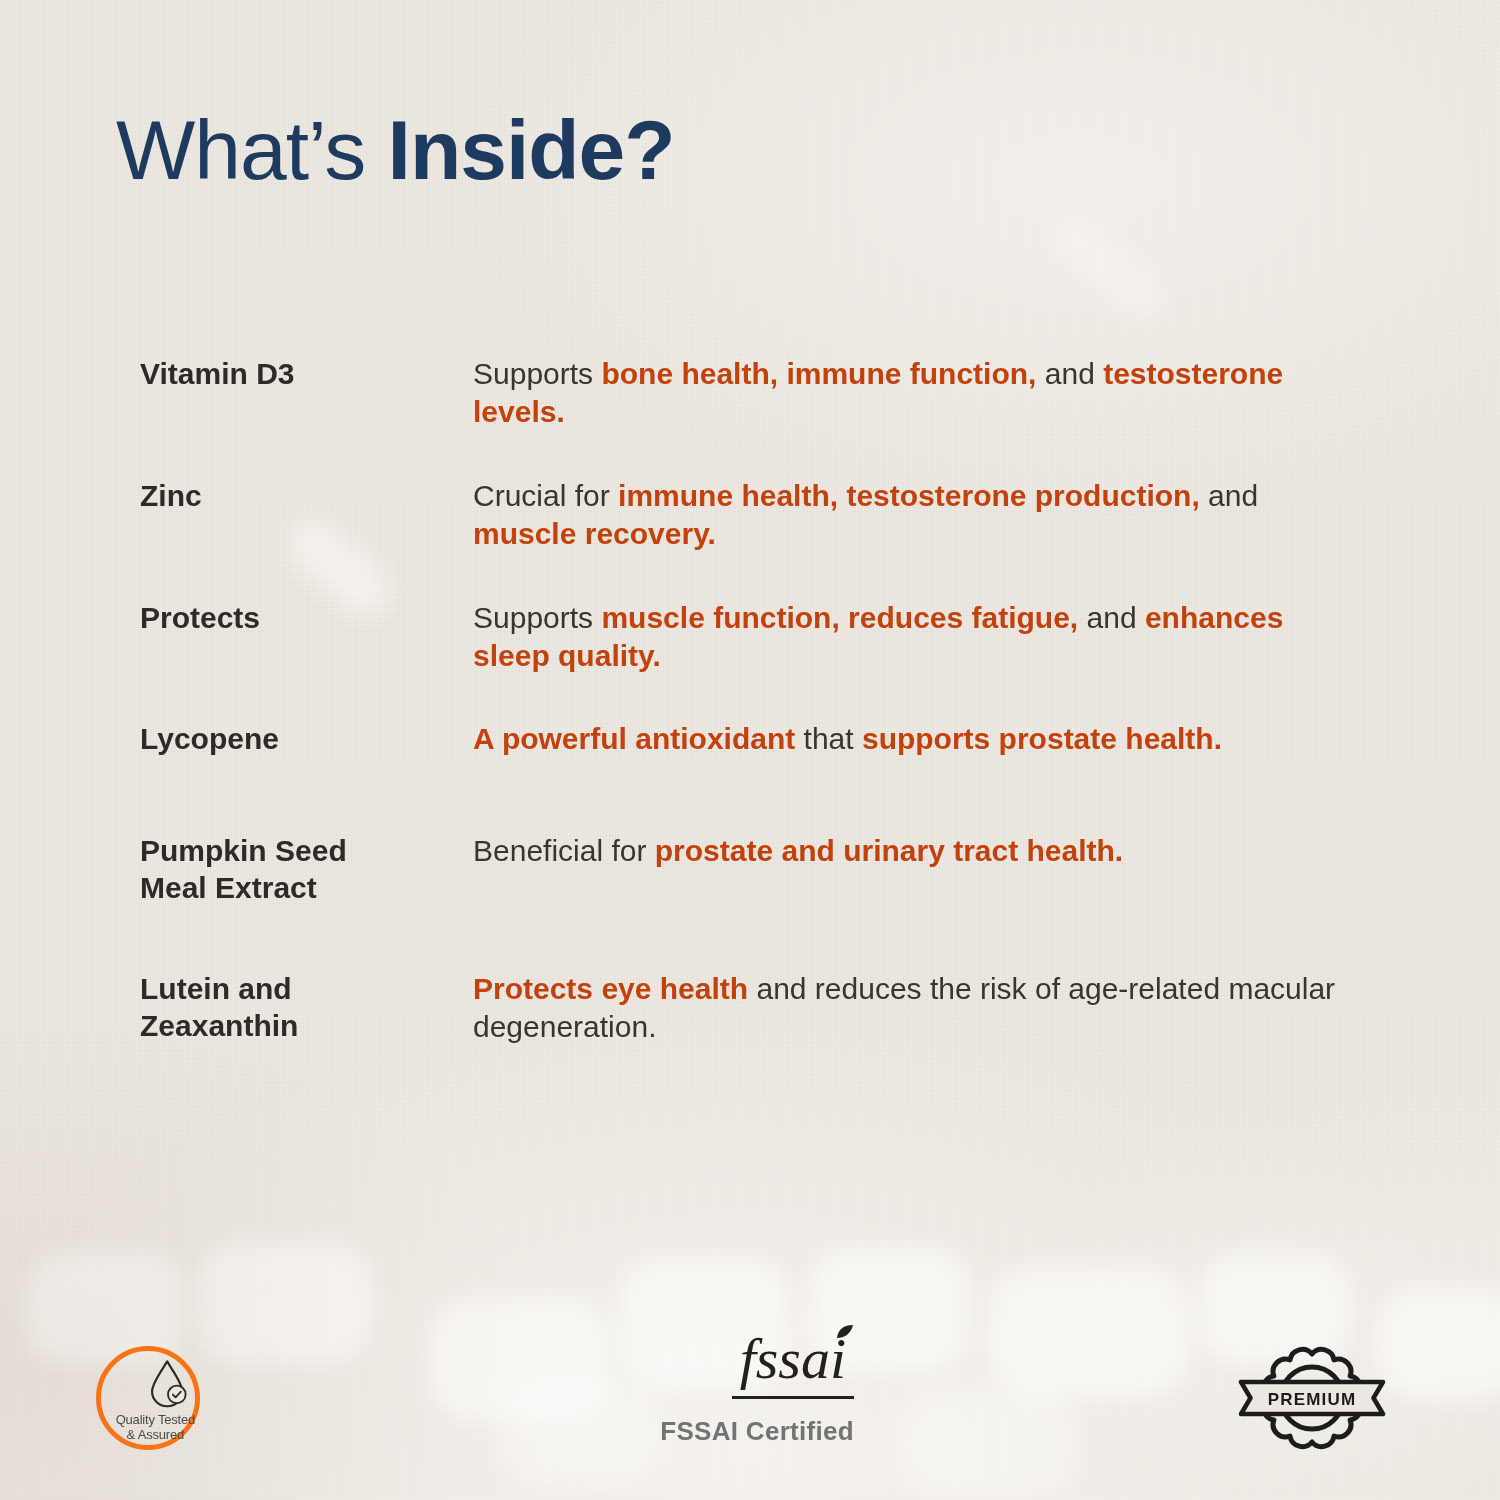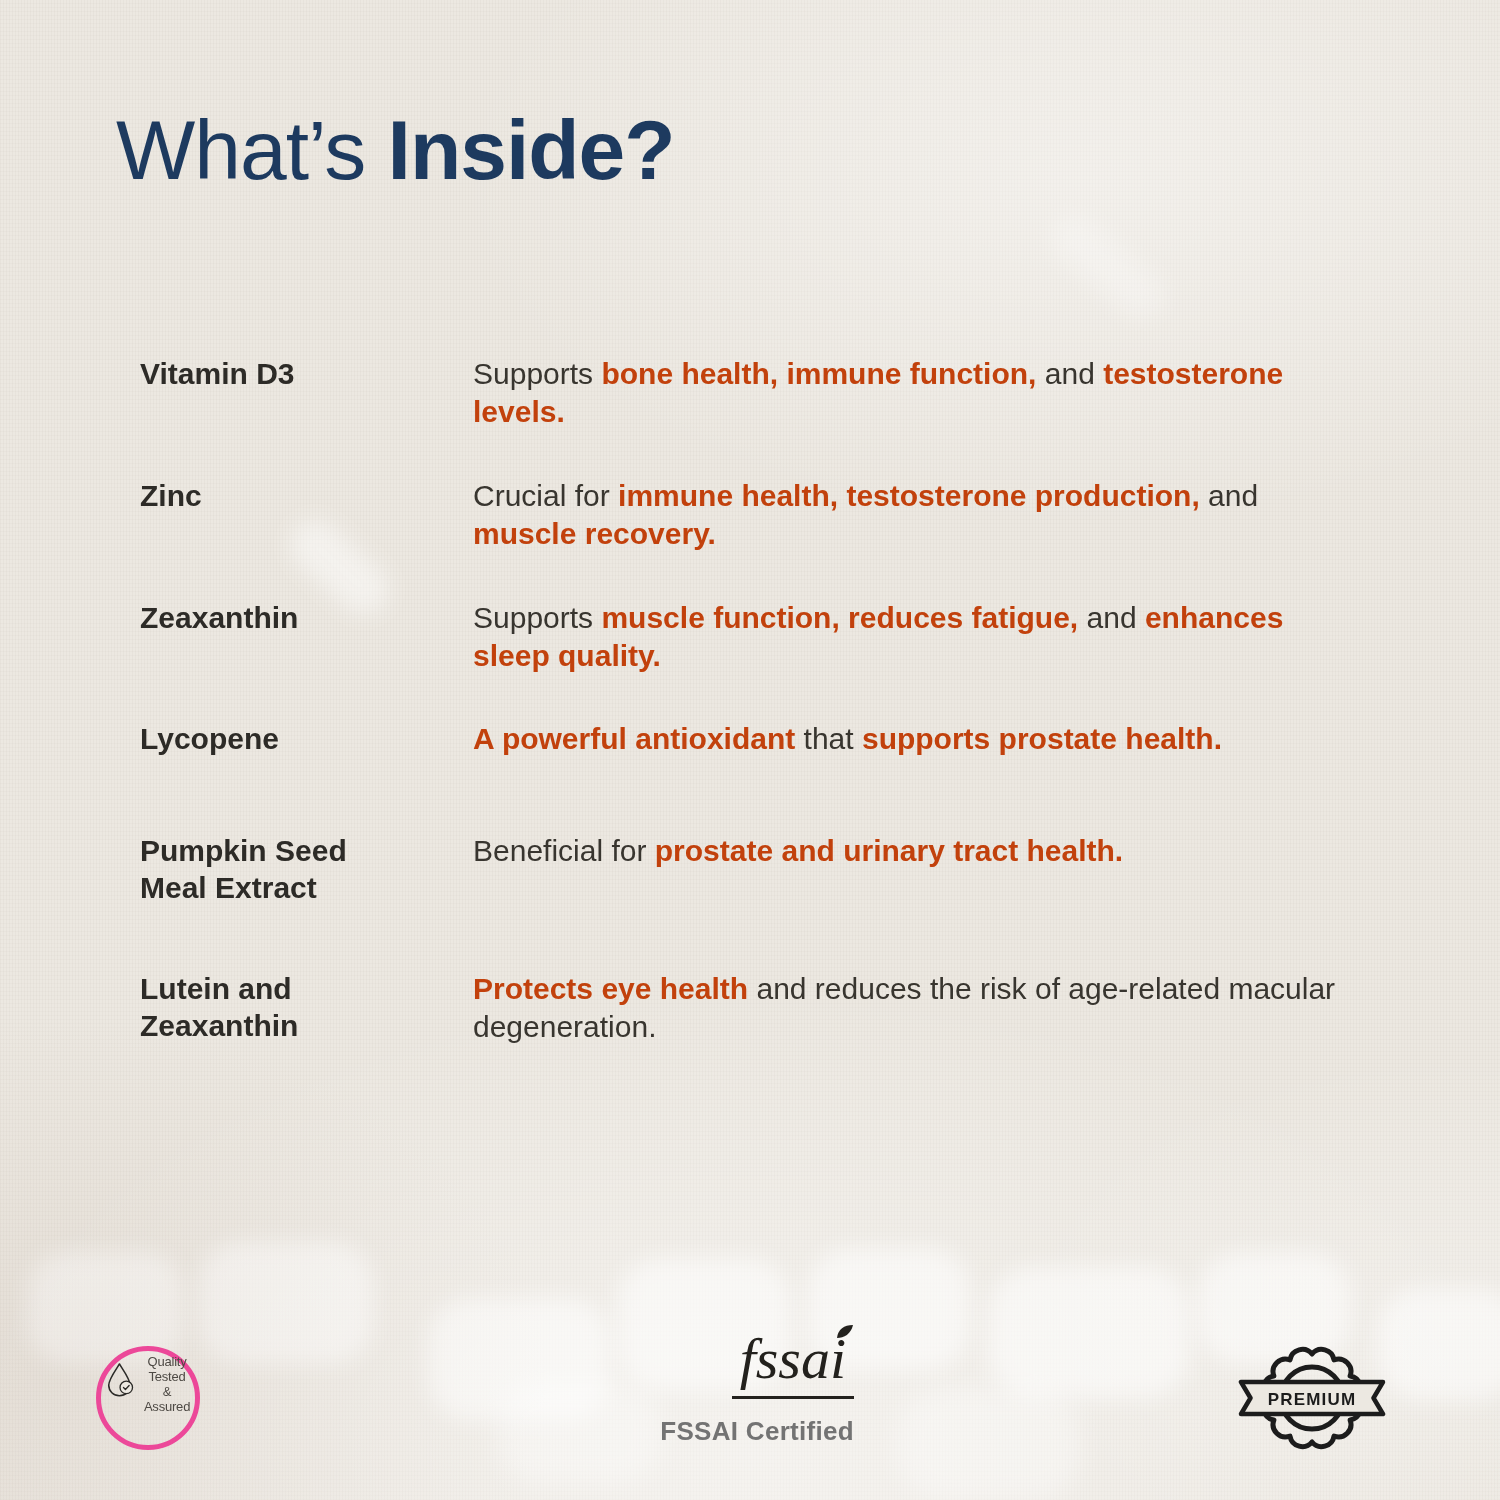--- a/index.html
+++ b/index.html
@@ -50,22 +50,22 @@
   .row:nth-child(6){top:970px}
   .row .name{position:absolute;left:140px;top:0;width:240px;
              font-weight:700;font-size:30px;line-height:37px;color:#2d2b27;}
   .row .desc{position:absolute;left:473px;top:0;width:880px;
              font-size:30px;line-height:38px;color:#38352f;}
   .desc .b{font-weight:700;color:#c2410c;}
   .desc .r{font-weight:400;}
 
   
   .badge-quality{position:absolute;left:96px;top:1346px;width:104px;height:104px;
-      border:5px solid #ec4899;border-radius:50%;box-sizing:border-box;
-      display:flex;flex-direction:row;align-items:flex-start;justify-content:center;
+      border:5px solid #f97316;border-radius:50%;box-sizing:border-box;
+      display:flex;flex-direction:column;align-items:flex-end;justify-content:center;
       padding-top:3px;}
   .badge-quality svg{display:block;margin-bottom:2px;}
   .q-text{font-size:13px;line-height:15px;color:#4d4944;text-align:center;letter-spacing:-0.2px;}
 
   
   .badge-fssai{position:absolute;left:600px;top:1330px;width:254px;text-align:right;}
   .fssai-logo{display:inline-block;position:relative;
       font-family:"Liberation Serif",serif;font-style:italic;font-weight:400;
       font-size:58px;line-height:1.0;color:#23211d;
       border-bottom:3px solid #23211d;padding:0 8px 8px;}
@@ -105,21 +105,21 @@
   <div class="ingredients">
       <div class="row">
         <div class="name">Vitamin D3</div>
         <div class="desc"><span class="r">Supports </span><span class="b">bone health, immune function,</span><span class="r"> and </span><span class="b">testosterone levels.</span></div>
       </div>
       <div class="row">
         <div class="name">Zinc</div>
         <div class="desc"><span class="r">Crucial for </span><span class="b">immune health, testosterone production,</span><span class="r"> and </span><span class="b">muscle recovery.</span></div>
       </div>
       <div class="row">
-        <div class="name">Zeaxanthin</div>
+        <div class="name">Protects</div>
         <div class="desc"><span class="r">Supports </span><span class="b">muscle function, reduces fatigue,</span><span class="r"> and </span><span class="b">enhances sleep quality.</span></div>
       </div>
       <div class="row">
         <div class="name">Lycopene</div>
         <div class="desc"><span class="b">A powerful antioxidant</span><span class="r"> that </span><span class="b">supports prostate health.</span></div>
       </div>
       <div class="row">
         <div class="name">Pumpkin Seed Meal Extract</div>
         <div class="desc"><span class="r">Beneficial for </span><span class="b">prostate and urinary tract health.</span></div>
       </div>

